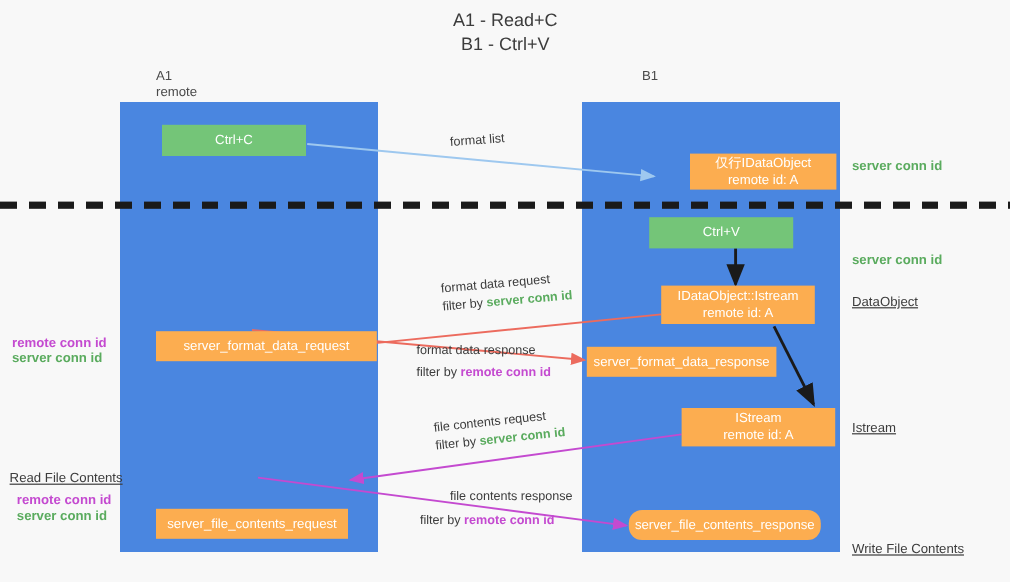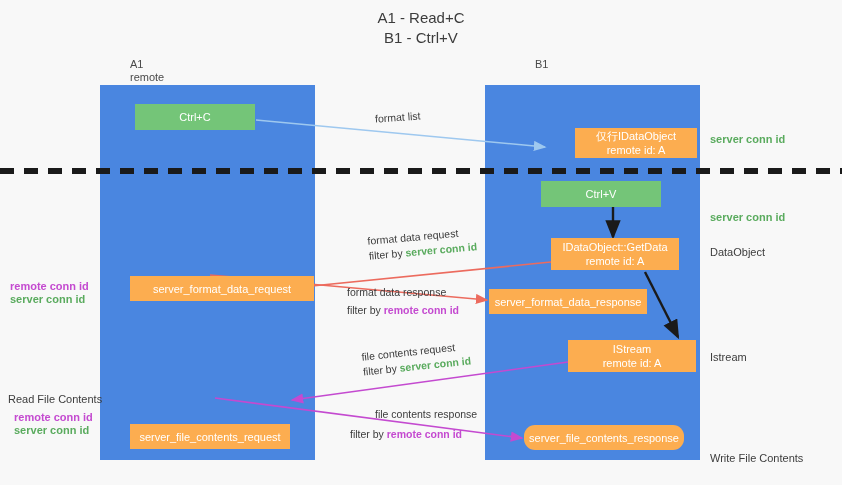--- a/index.html
+++ b/index.html
@@ -69,21 +69,21 @@
   .node .sub { display: block; }
 
   
   .side-label {
     font-size: 11px;
     line-height: 14px;
     color: #3c3c3c;
   }
   .side-label.green   { color: #5aab5e; font-weight: bold; }
   .side-label.magenta { color: #c44ad0; font-weight: bold; }
-  .side-label.plain   { color: #3c3c3c; }
+  .side-label.plain   { color: #3c3c3c; text-decoration: underline; }
 
   
   .edge-caption {
     font-size: 10.5px;
     line-height: 15px;
     color: #3c3c3c;
     white-space: nowrap;
   }
   .edge-caption .hl-green   { color: #5aab5e; font-weight: bold; }
   .edge-caption .hl-magenta { color: #c44ad0; font-weight: bold; }
@@ -156,21 +156,21 @@
   <div class="abs node orange" style="left:539px; top:128px; width:122px; height:30px;margin-left:36px;">
     <span>仅行IDataObject</span>
     <span class="sub">remote id: A</span>
   </div>
 
   <div class="abs node green" style="left:541px; top:181px; width:120px; height:26px;">
     <span>Ctrl+V</span>
   </div>
 
   <div class="abs node orange" style="left:551px; top:238px; width:128px; height:32px;">
-    <span>IDataObject::GetData</span>
+    <span>IDataObject::Istream</span>
     <span class="sub">remote id: A</span>
   </div>
 
   <div class="abs node orange" style="left:130px; top:276px; width:184px; height:25px;">
     <span>server_format_data_request</span>
   </div>
 
   <div class="abs node orange" style="left:489px; top:289px; width:158px; height:25px;">
     <span>server_format_data_response</span>
   </div>

